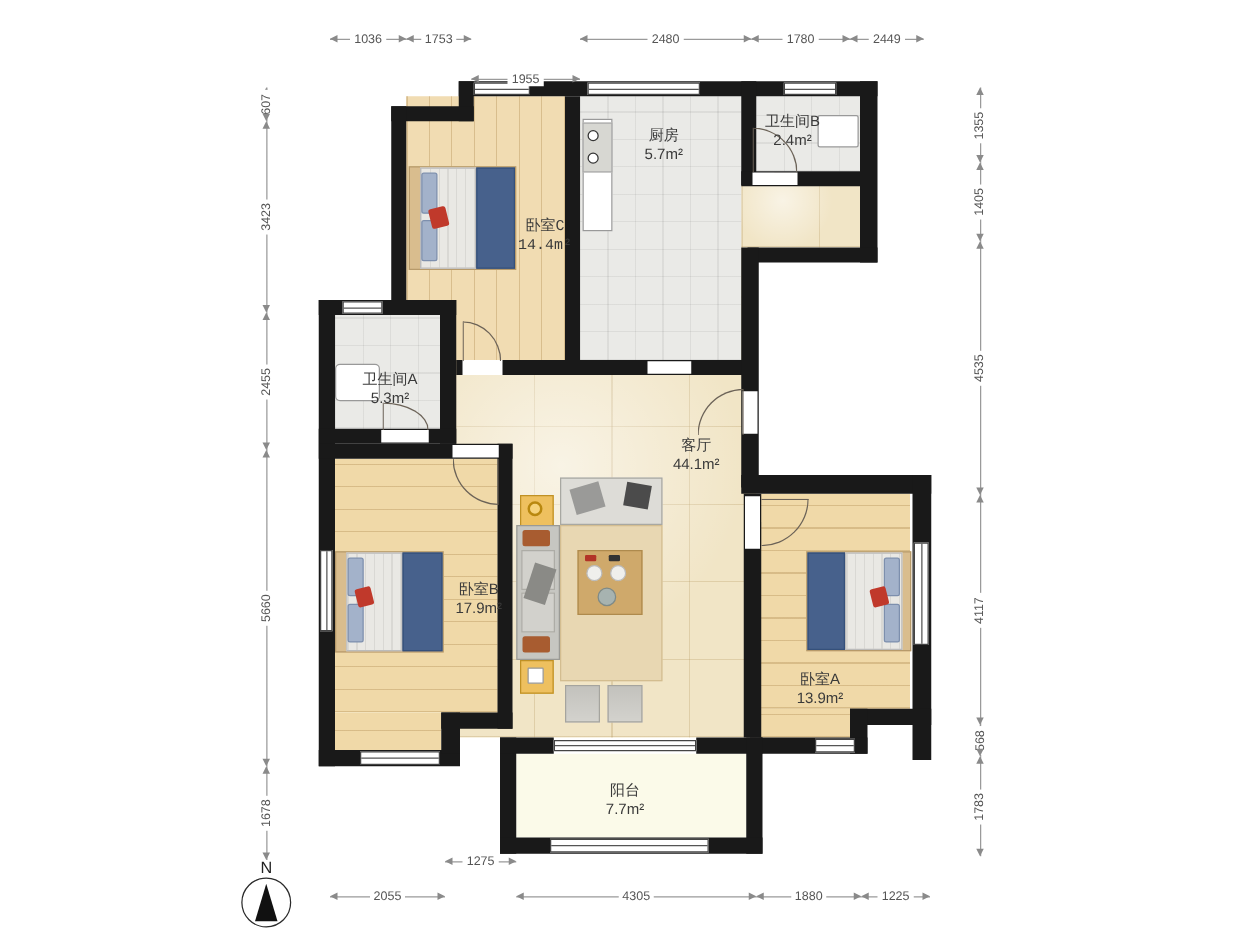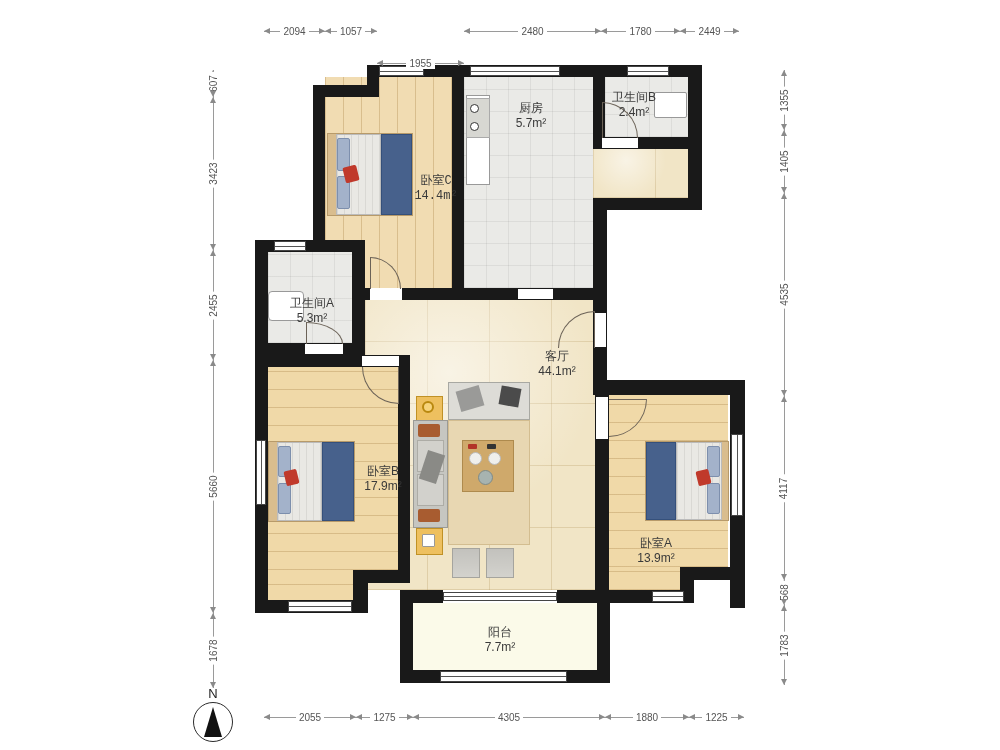--- a/index.html
+++ b/index.html
@@ -228,41 +228,41 @@
       </div>
       <div class="abs room-label" style="left: 656px; top: 551px;">
         <div>卧室A</div>
         <div>13.9m²</div>
       </div>
       <div class="abs room-label" style="left: 500px; top: 640px;">
         <div>阳台</div>
         <div>7.7m²</div>
       </div>
       <div class="abs dimh" style="left: 264px; width: 61px; top: 24px;">
-        <span class="dim-label">2094</span>
+        <span class="dim-label">1036</span>
       </div>
       <div class="abs dimh" style="left: 325px; width: 52px; top: 24px;">
-        <span class="dim-label">1057</span>
+        <span class="dim-label">1753</span>
       </div>
       <div class="abs dimh" style="left: 377px; width: 87px; top: 24px; margin-top: 32px;">
         <span class="dim-label">1955</span>
       </div>
       <div class="abs dimh" style="left: 464px; width: 137px; top: 24px;">
         <span class="dim-label">2480</span>
       </div>
       <div class="abs dimh" style="left: 601px; width: 79px; top: 24px;">
         <span class="dim-label">1780</span>
       </div>
       <div class="abs dimh" style="left: 680px; width: 59px; top: 24px;">
         <span class="dim-label">2449</span>
       </div>
       <div class="abs dimh" style="left: 264px; width: 92px; top: 710px;">
         <span class="dim-label">2055</span>
       </div>
-      <div class="abs dimh" style="left: 356px; width: 57px; top: 710px;">
+      <div class="abs dimh" style="left: 356px; width: 57px; top: 682px;">
         <span class="dim-label">1275</span>
       </div>
       <div class="abs dimh" style="left: 413px; width: 192px; top: 710px;">
         <span class="dim-label">4305</span>
       </div>
       <div class="abs dimh" style="left: 605px; width: 84px; top: 710px;">
         <span class="dim-label">1880</span>
       </div>
       <div class="abs dimh" style="left: 689px; width: 55px; top: 710px;">
         <span class="dim-label">1225</span>

